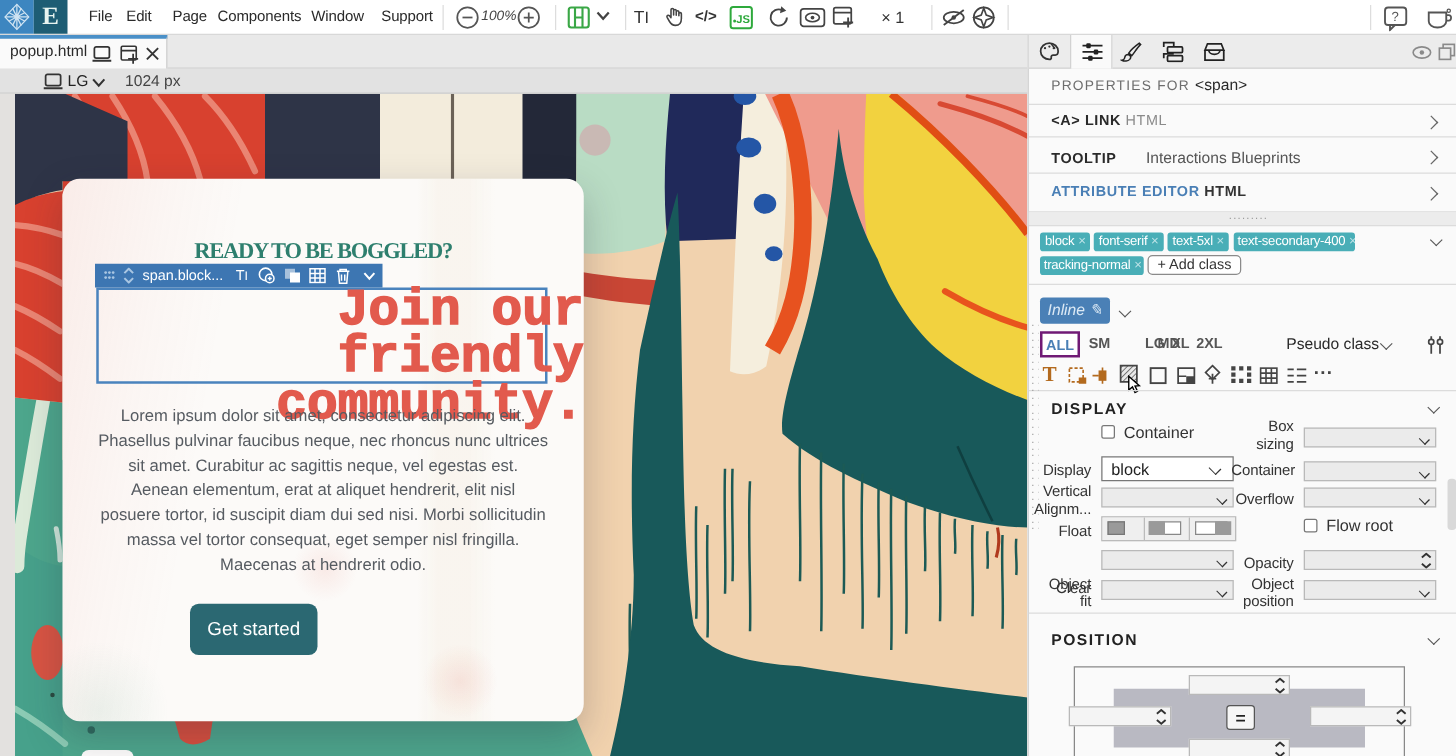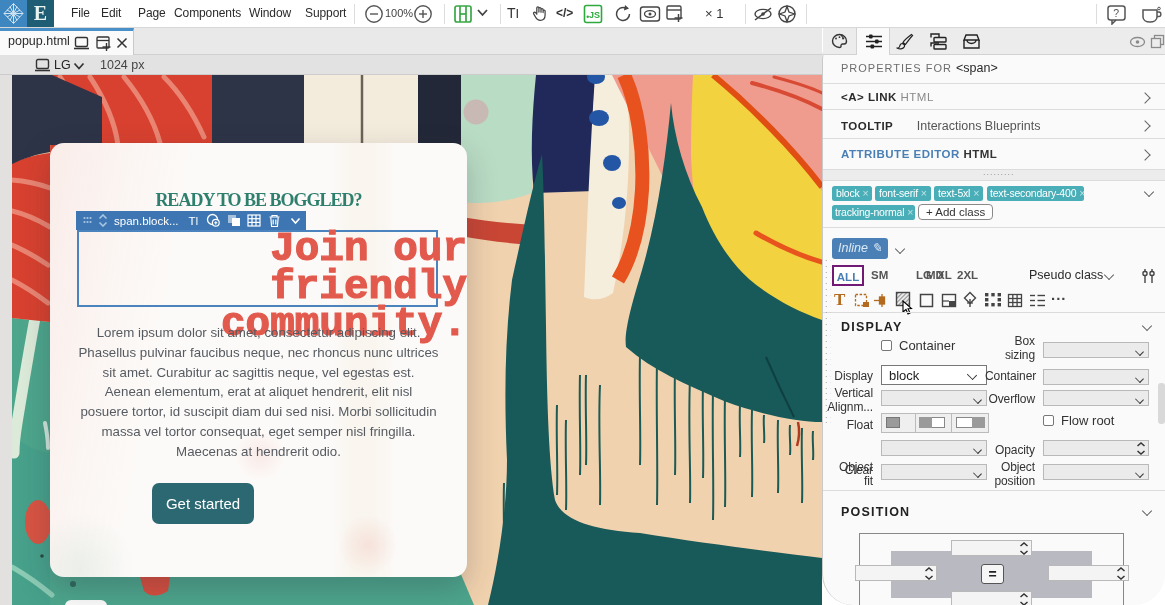--- a/index.html
+++ b/index.html
@@ -33,21 +33,21 @@
 #ready { position:absolute; left:0; top:47px; width:100%; text-align:center; font-family:"Liberation Serif",serif; font-weight:bold; font-size:18px; letter-spacing:-1px; color:#2e7f6e; }
 #seltoolbar { position:absolute; left:26px; top:68px; width:230px; height:19px; background:#3d76b2; display:flex; align-items:center; }
 #selbox { position:absolute; left:27px; top:87px; width:361px; height:77px; border:2px solid #4a83bd; }
 #heading { position:absolute; left:0; top:88px; width:100%; text-align:right; font-family:Liberation Mono, monospace; font-weight:bold; font-size:41px; line-height:37.5px; color:#e25a4d; -webkit-text-stroke:1.2px #e25a4d; }
 #para { position:absolute; left:0; top:180px; width:100%; text-align:center; font-size:13.3px; line-height:19.8px; color:#565b61; }
 .btn { position:absolute; top:340px; width:102px; height:41px; border-radius:7px; font-size:15px; text-align:center; line-height:41px; }
 #btn1 { left:102px; background:#2b6872; color:#fff; }
 #btn2 { left:214px; background:#b7cfd4; color:#31555e; }
 
 
-#panel { position:absolute; left:822px; top:28px; width:343px; height:577px; background:#fafafa; border-left:1px solid #c9c9c9;border-radius:31px; }
+#panel { position:absolute; left:822px; top:28px; width:343px; height:577px; background:#fafafa; border-left:1px solid #c9c9c9; }
 #ptabs { position:absolute; left:0; top:0; width:343px; height:27px; background:#ececec; border-bottom:1px solid #d2d2d2; }
 #ptabactive { position:absolute; left:33px; top:0; width:34px; height:27px; background:#fafafa; border-left:1px solid #d2d2d2; border-right:1px solid #d2d2d2; }
 .prow-div { position:absolute; left:0; width:343px; height:1px; background:#dcdcdc; }
 .chip { position:absolute; height:15px; background:#49aeb7; border-radius:2.5px; color:#fff; font-size:10.5px; line-height:15px; padding:0 4px; letter-spacing:-0.2px; white-space:nowrap; overflow:hidden; }
 .chip .x { color:#bfe4e8; margin-left:3px; }
 .ddown { position:absolute; background:#ebebeb; border:1px solid #b9b9b9; height:16px; }
 .ddown:after { content:""; position:absolute; right:5px; top:5px; width:6px; height:6px; border-right:1.6px solid #333; border-bottom:1.6px solid #333; transform:rotate(45deg) scale(1,0.8); }
 .spin { position:absolute; background:#ebebeb; border:1px solid #b9b9b9; height:16px; }
 .flabel { position:absolute; font-size:12px; color:#333; text-align:right; line-height:14px; letter-spacing:-0.1px; }
 .chk { position:absolute; width:11px; height:11px; border:1.4px solid #777; border-radius:2px; background:#fff; }
@@ -77,21 +77,21 @@
     <div class="vsep" style="left:444px;"></div>
     <div class="vsep" style="left:500px;"></div>
     <div class="vsep" style="left:745px;"></div>
     <div class="vsep" style="left:806px;"></div>
     <div class="vsep" style="left:1096px;"></div>
     <div id="topicons">
       <svg class="ticon" style="left:364px;" width="20" height="20" viewBox="0 0 20 20">
           <circle cx="10" cy="10" r="8.2" fill="none" stroke="#555" stroke-width="1.4"></circle>
           <line x1="6" y1="10" x2="14" y2="10" stroke="#555" stroke-width="1.4"></line>
         </svg>
-      <div class="txt" style="left:385px;font-size:11px;">100%</div>
+      <div class="txt" style="left:385px;font-size:11px;font-style:italic;">100%</div>
       <svg class="ticon" style="left:413px;" width="20" height="20" viewBox="0 0 20 20">
           <circle cx="10" cy="10" r="8.2" fill="none" stroke="#555" stroke-width="1.4"></circle>
           <line x1="6" y1="10" x2="14" y2="10" stroke="#555" stroke-width="1.4"></line>
           <line x1="10" y1="6" x2="10" y2="14" stroke="#555" stroke-width="1.4"></line>
         </svg>
       <svg class="ticon" style="left:453px;" width="20" height="20" viewBox="0 0 20 20">
           <rect x="2" y="2" width="16" height="16" rx="2" fill="none" stroke="#3aa746" stroke-width="1.7"></rect>
           <line x1="7" y1="2" x2="7" y2="18" stroke="#3aa746" stroke-width="1.7"></line>
           <line x1="13" y1="2" x2="13" y2="18" stroke="#3aa746" stroke-width="1.7"></line>
           <line x1="7" y1="10" x2="13" y2="10" stroke="#3aa746" stroke-width="1.7"></line>

